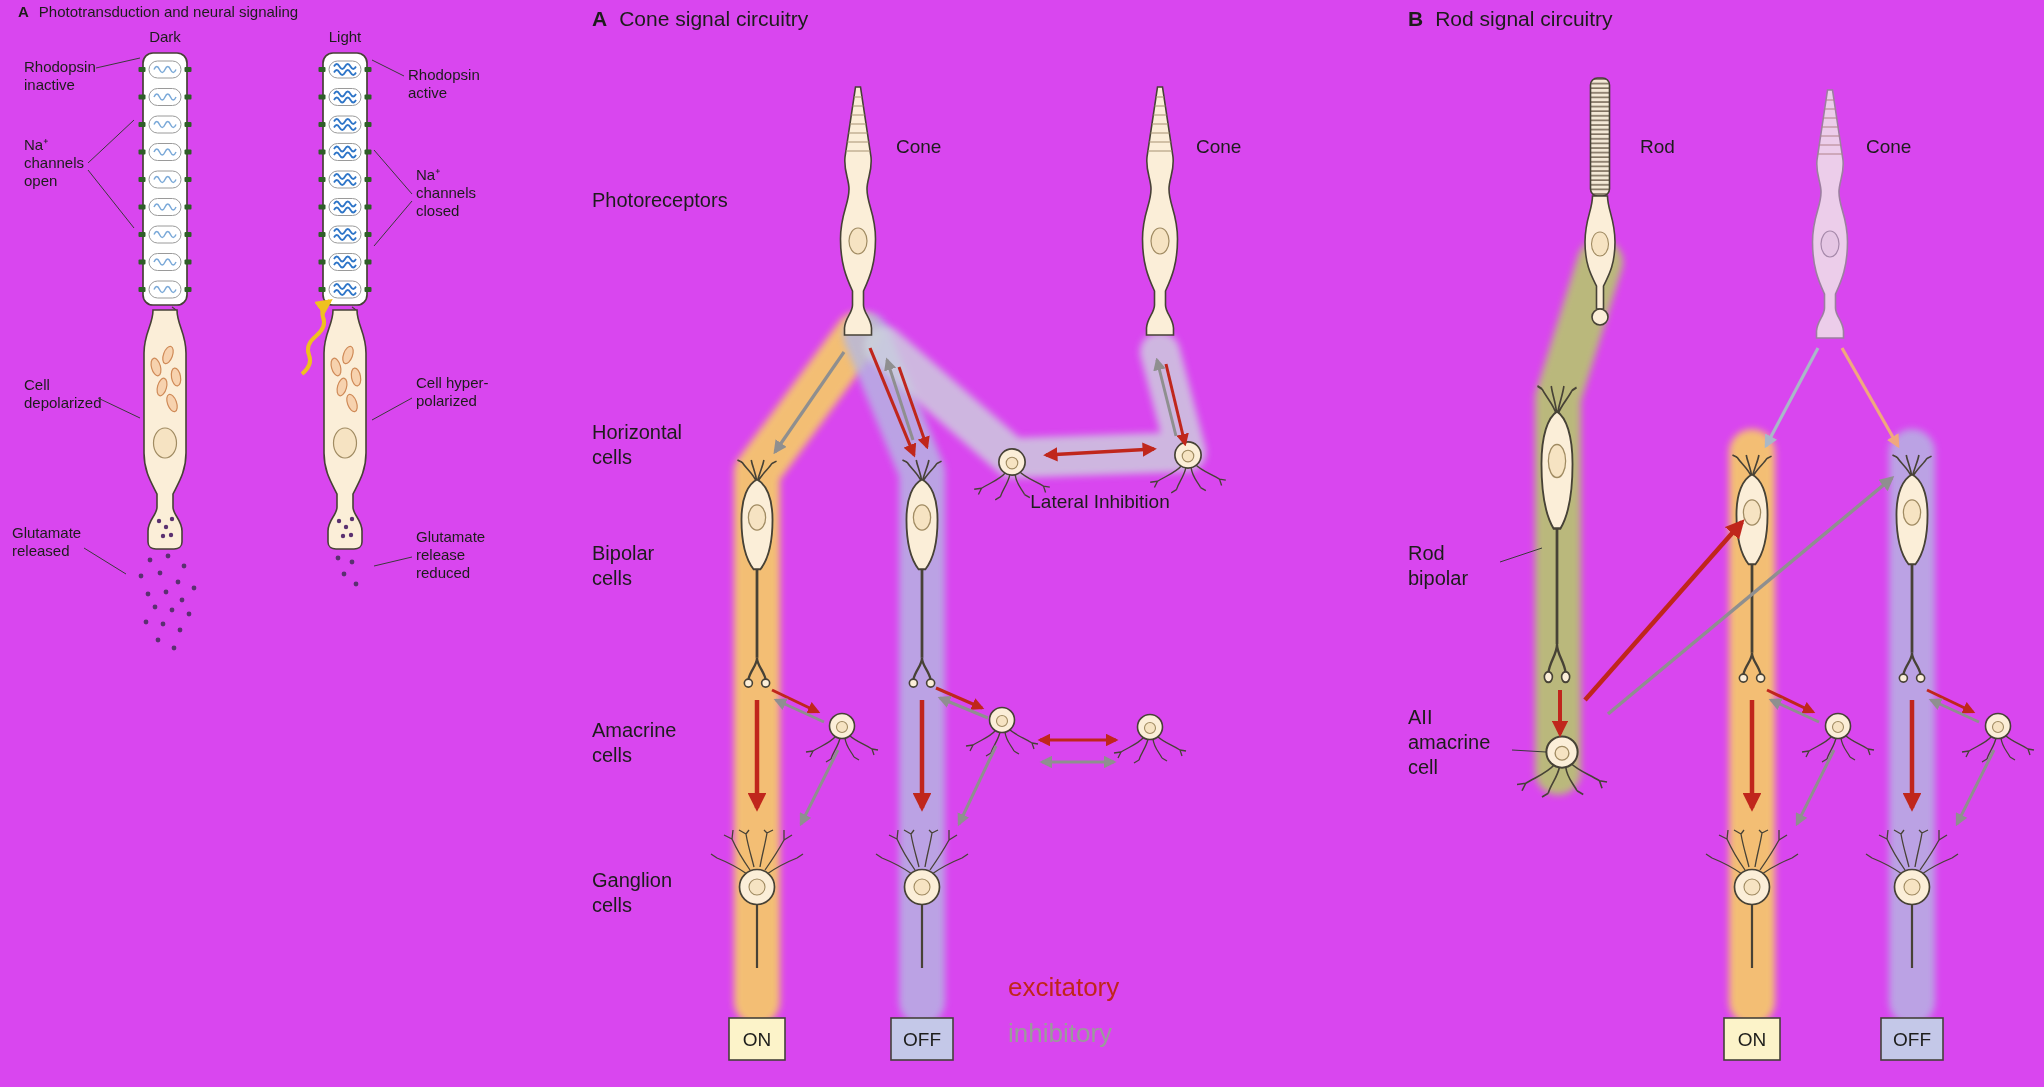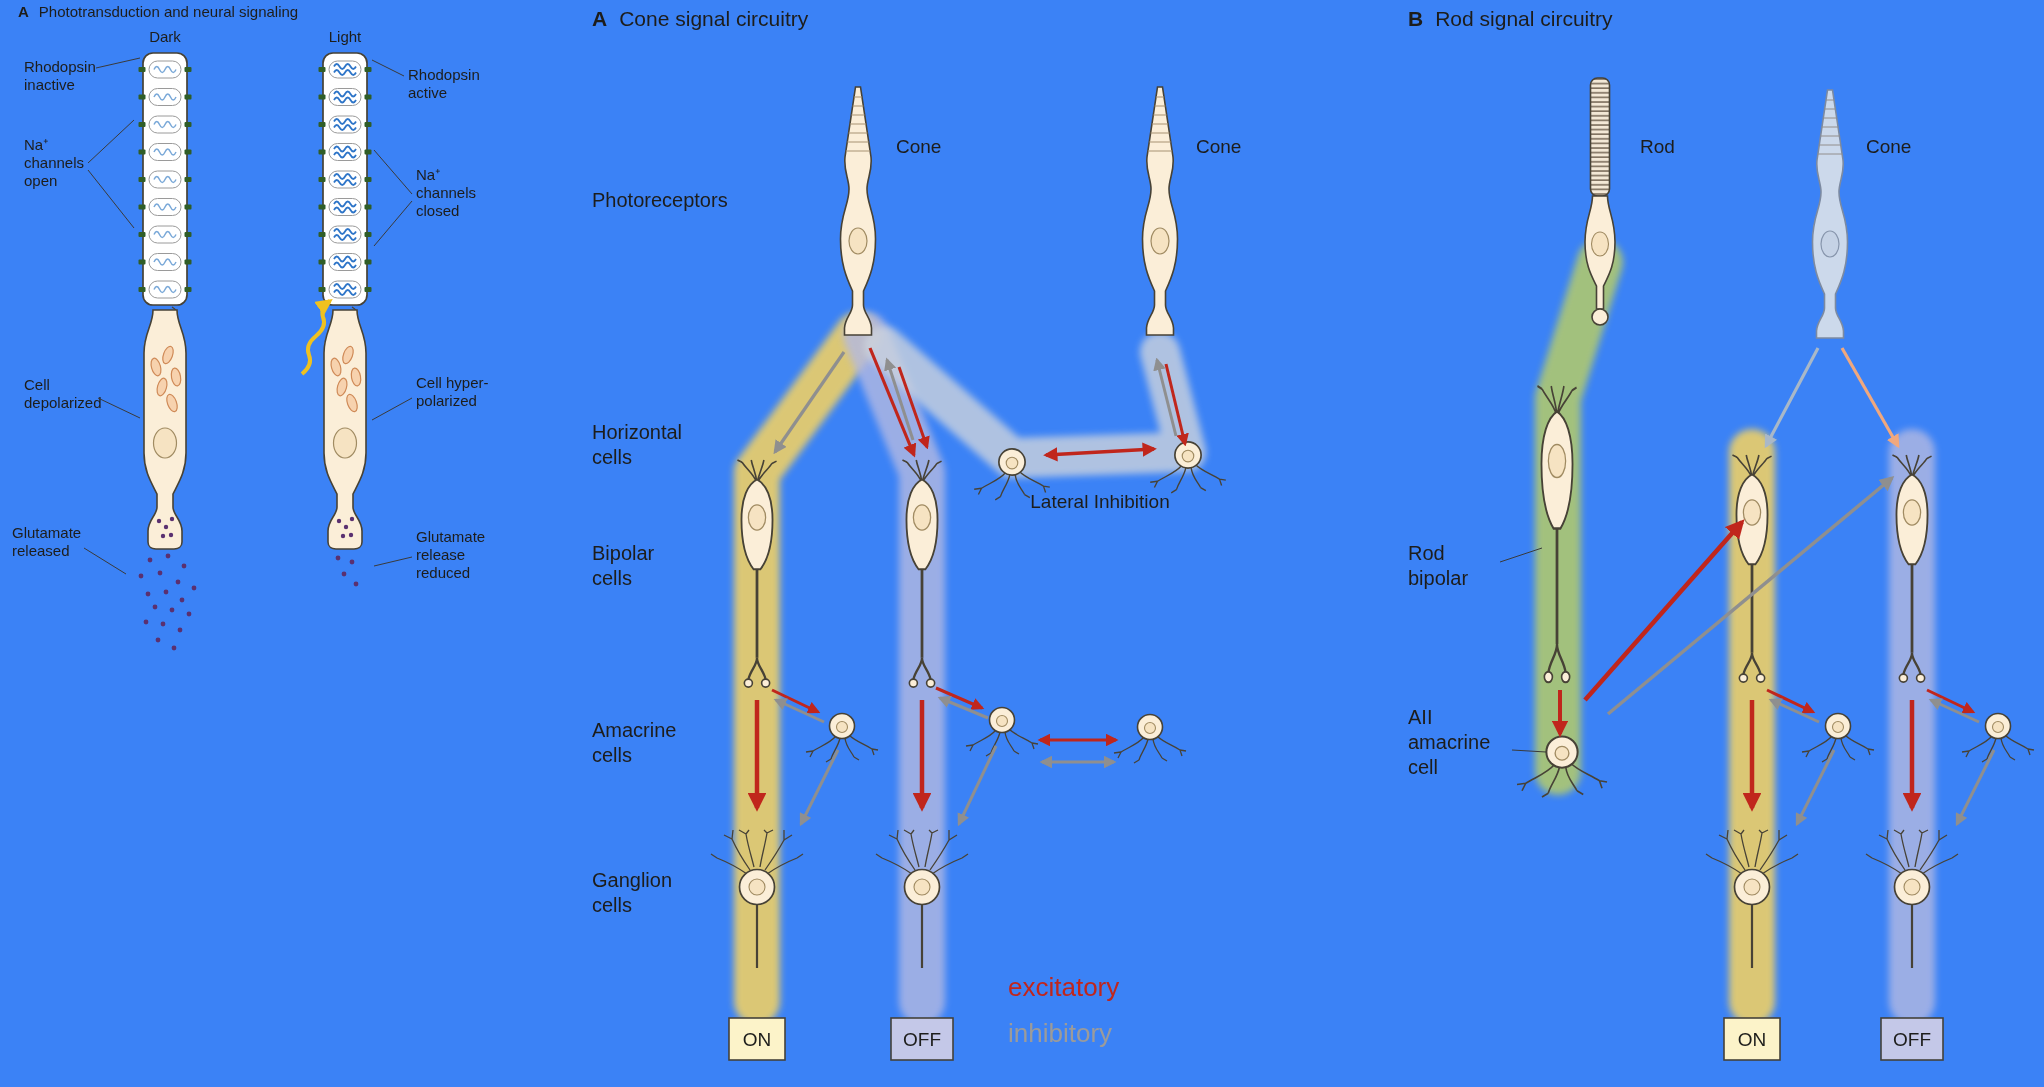--- a/index.html
+++ b/index.html
@@ -1,16 +1,16 @@
 <!DOCTYPE html>
 <html><head>
 <meta charset="utf-8">
 <style>
   html,body{margin:0;padding:0;background:#ffffff}
-  .stage{position:relative;width:2044px;height:1087px;background:#3b82f6;overflow:hidden}
+  .stage{position:relative;width:2044px;height:1087px;background:#d946ef;overflow:hidden}
   svg{display:block}
   svg{--cell-fill:#fbeed8;--cell-stroke:#474236;--nuc-fill:#f6e3c2;--nuc-stroke:#a08b62}
   text{font-family:"Liberation Sans",sans-serif;fill:#1d1d1b}
   .b{font-weight:bold}
   .t15{font-size:15px}
   .t19{font-size:19px}
   .t20{font-size:20px}
   .t21{font-size:21px}
   .t26{font-size:26px}
   .mid{text-anchor:middle}

